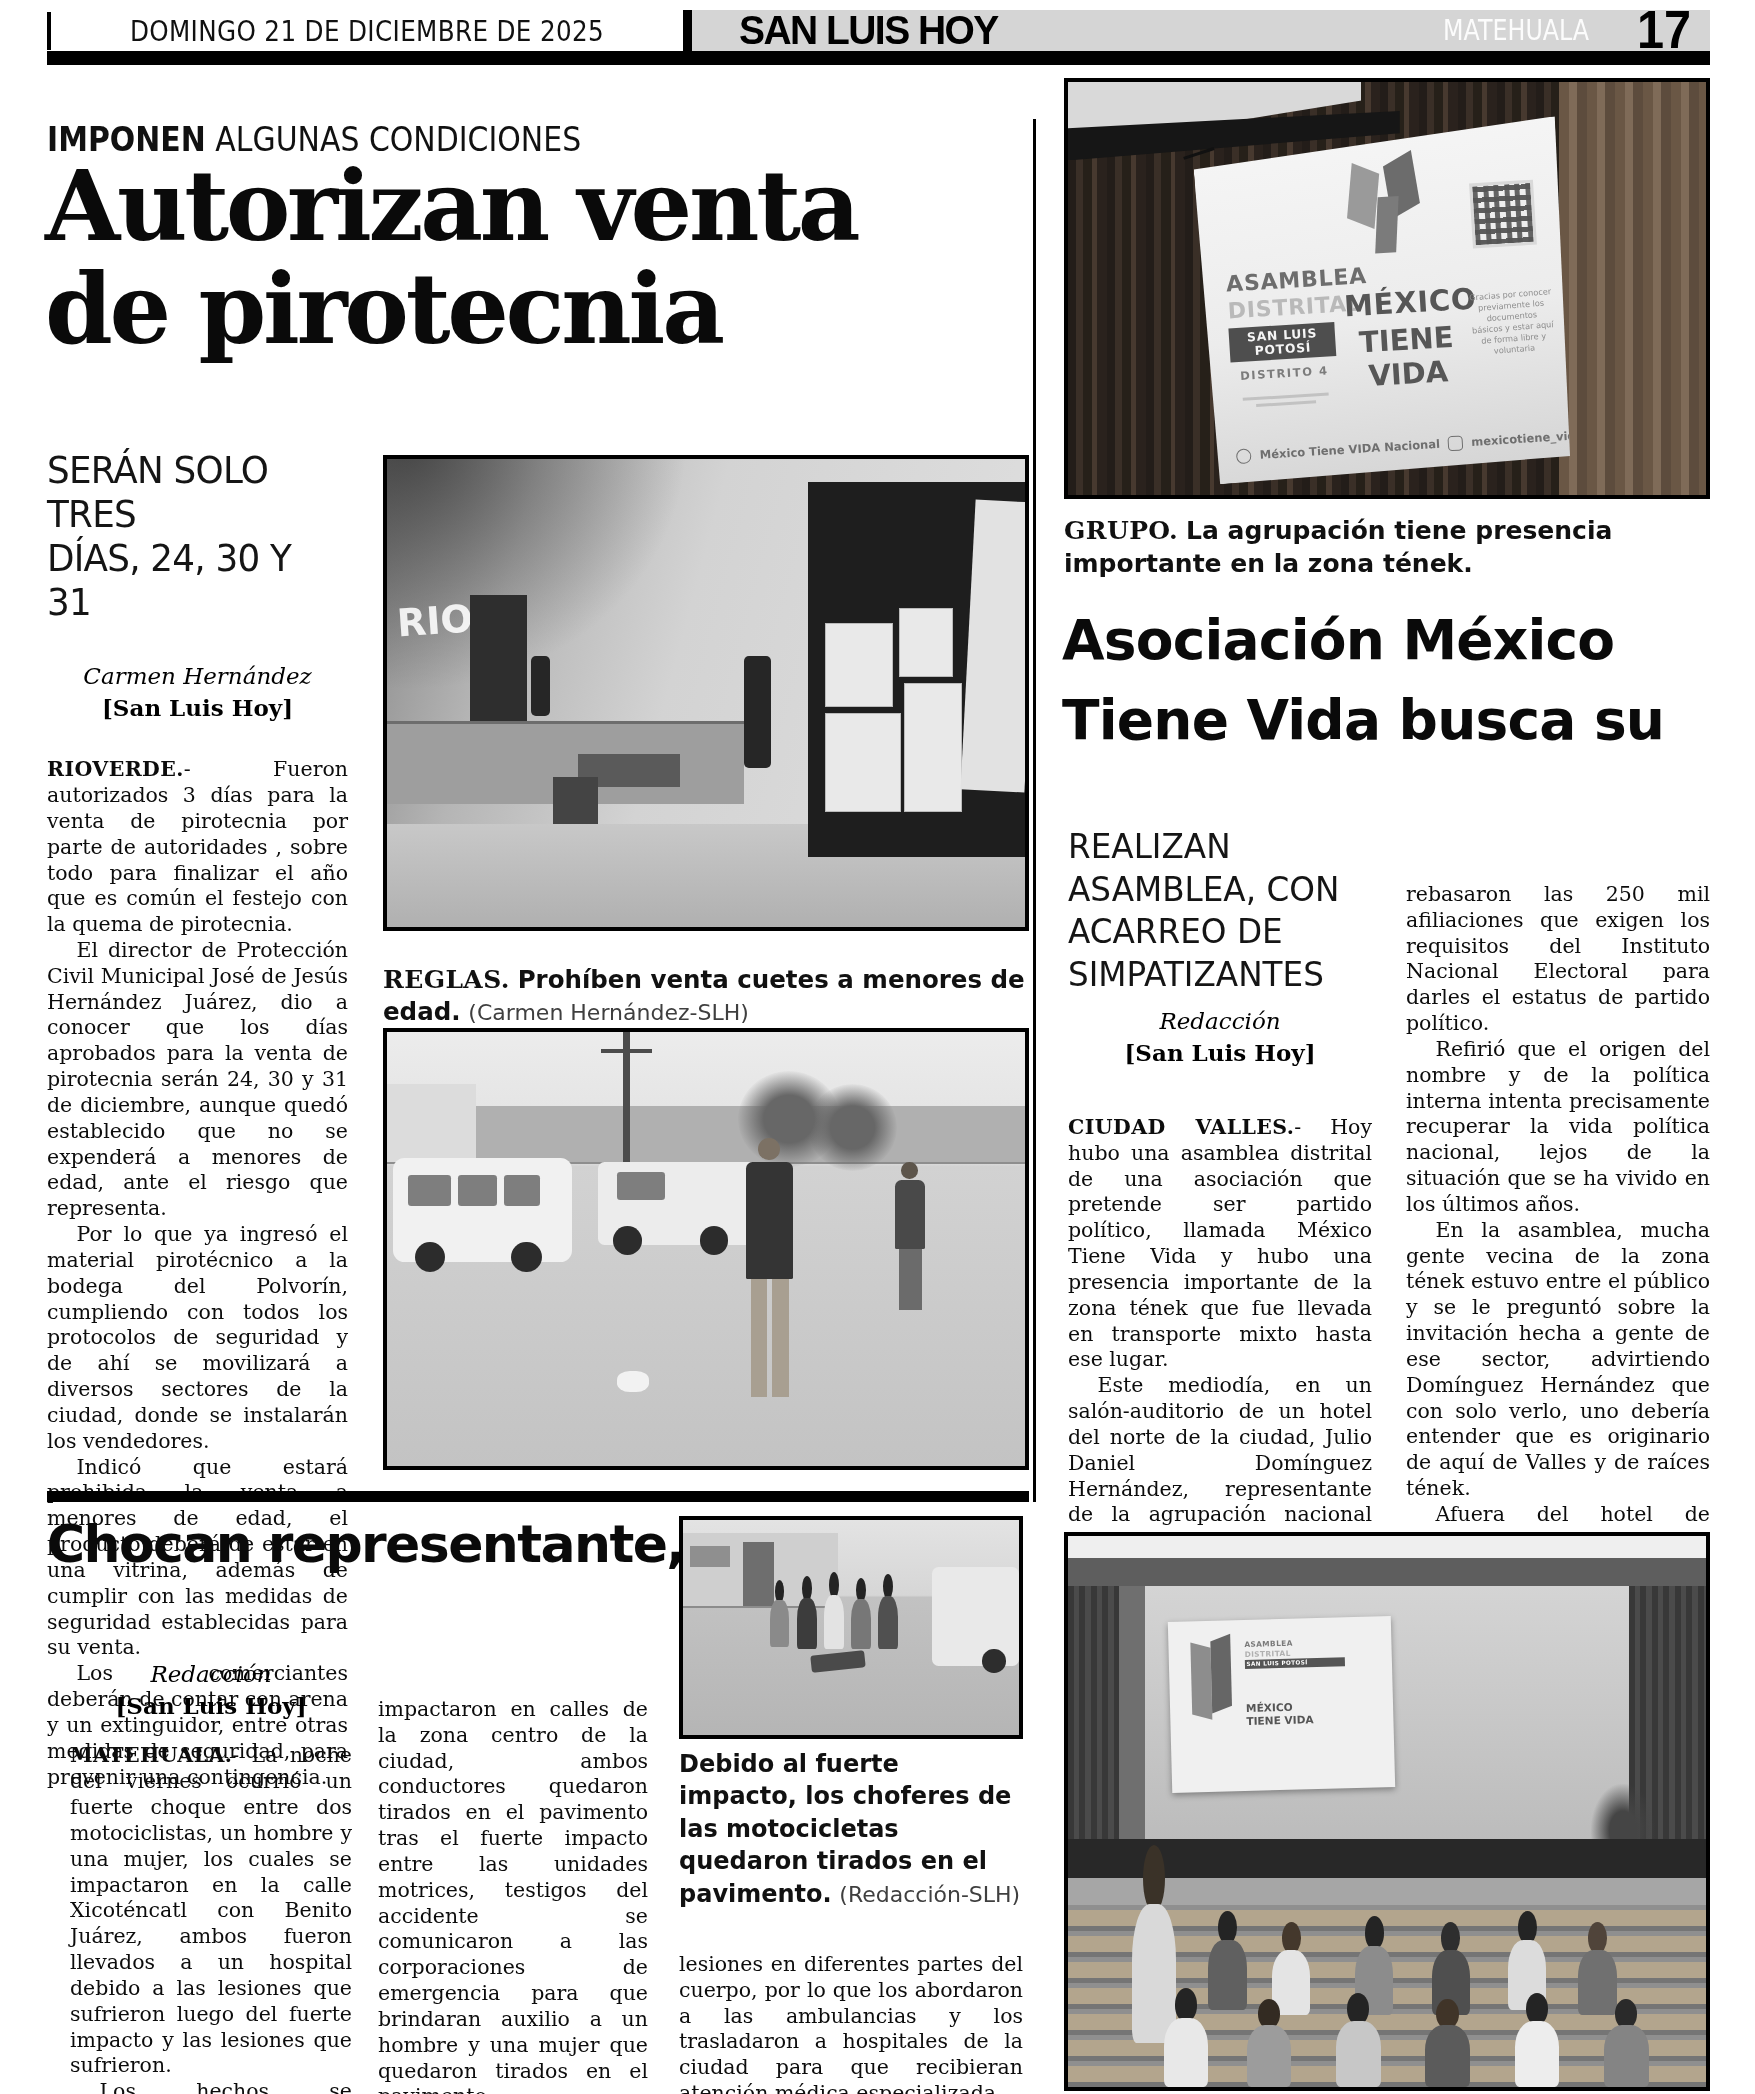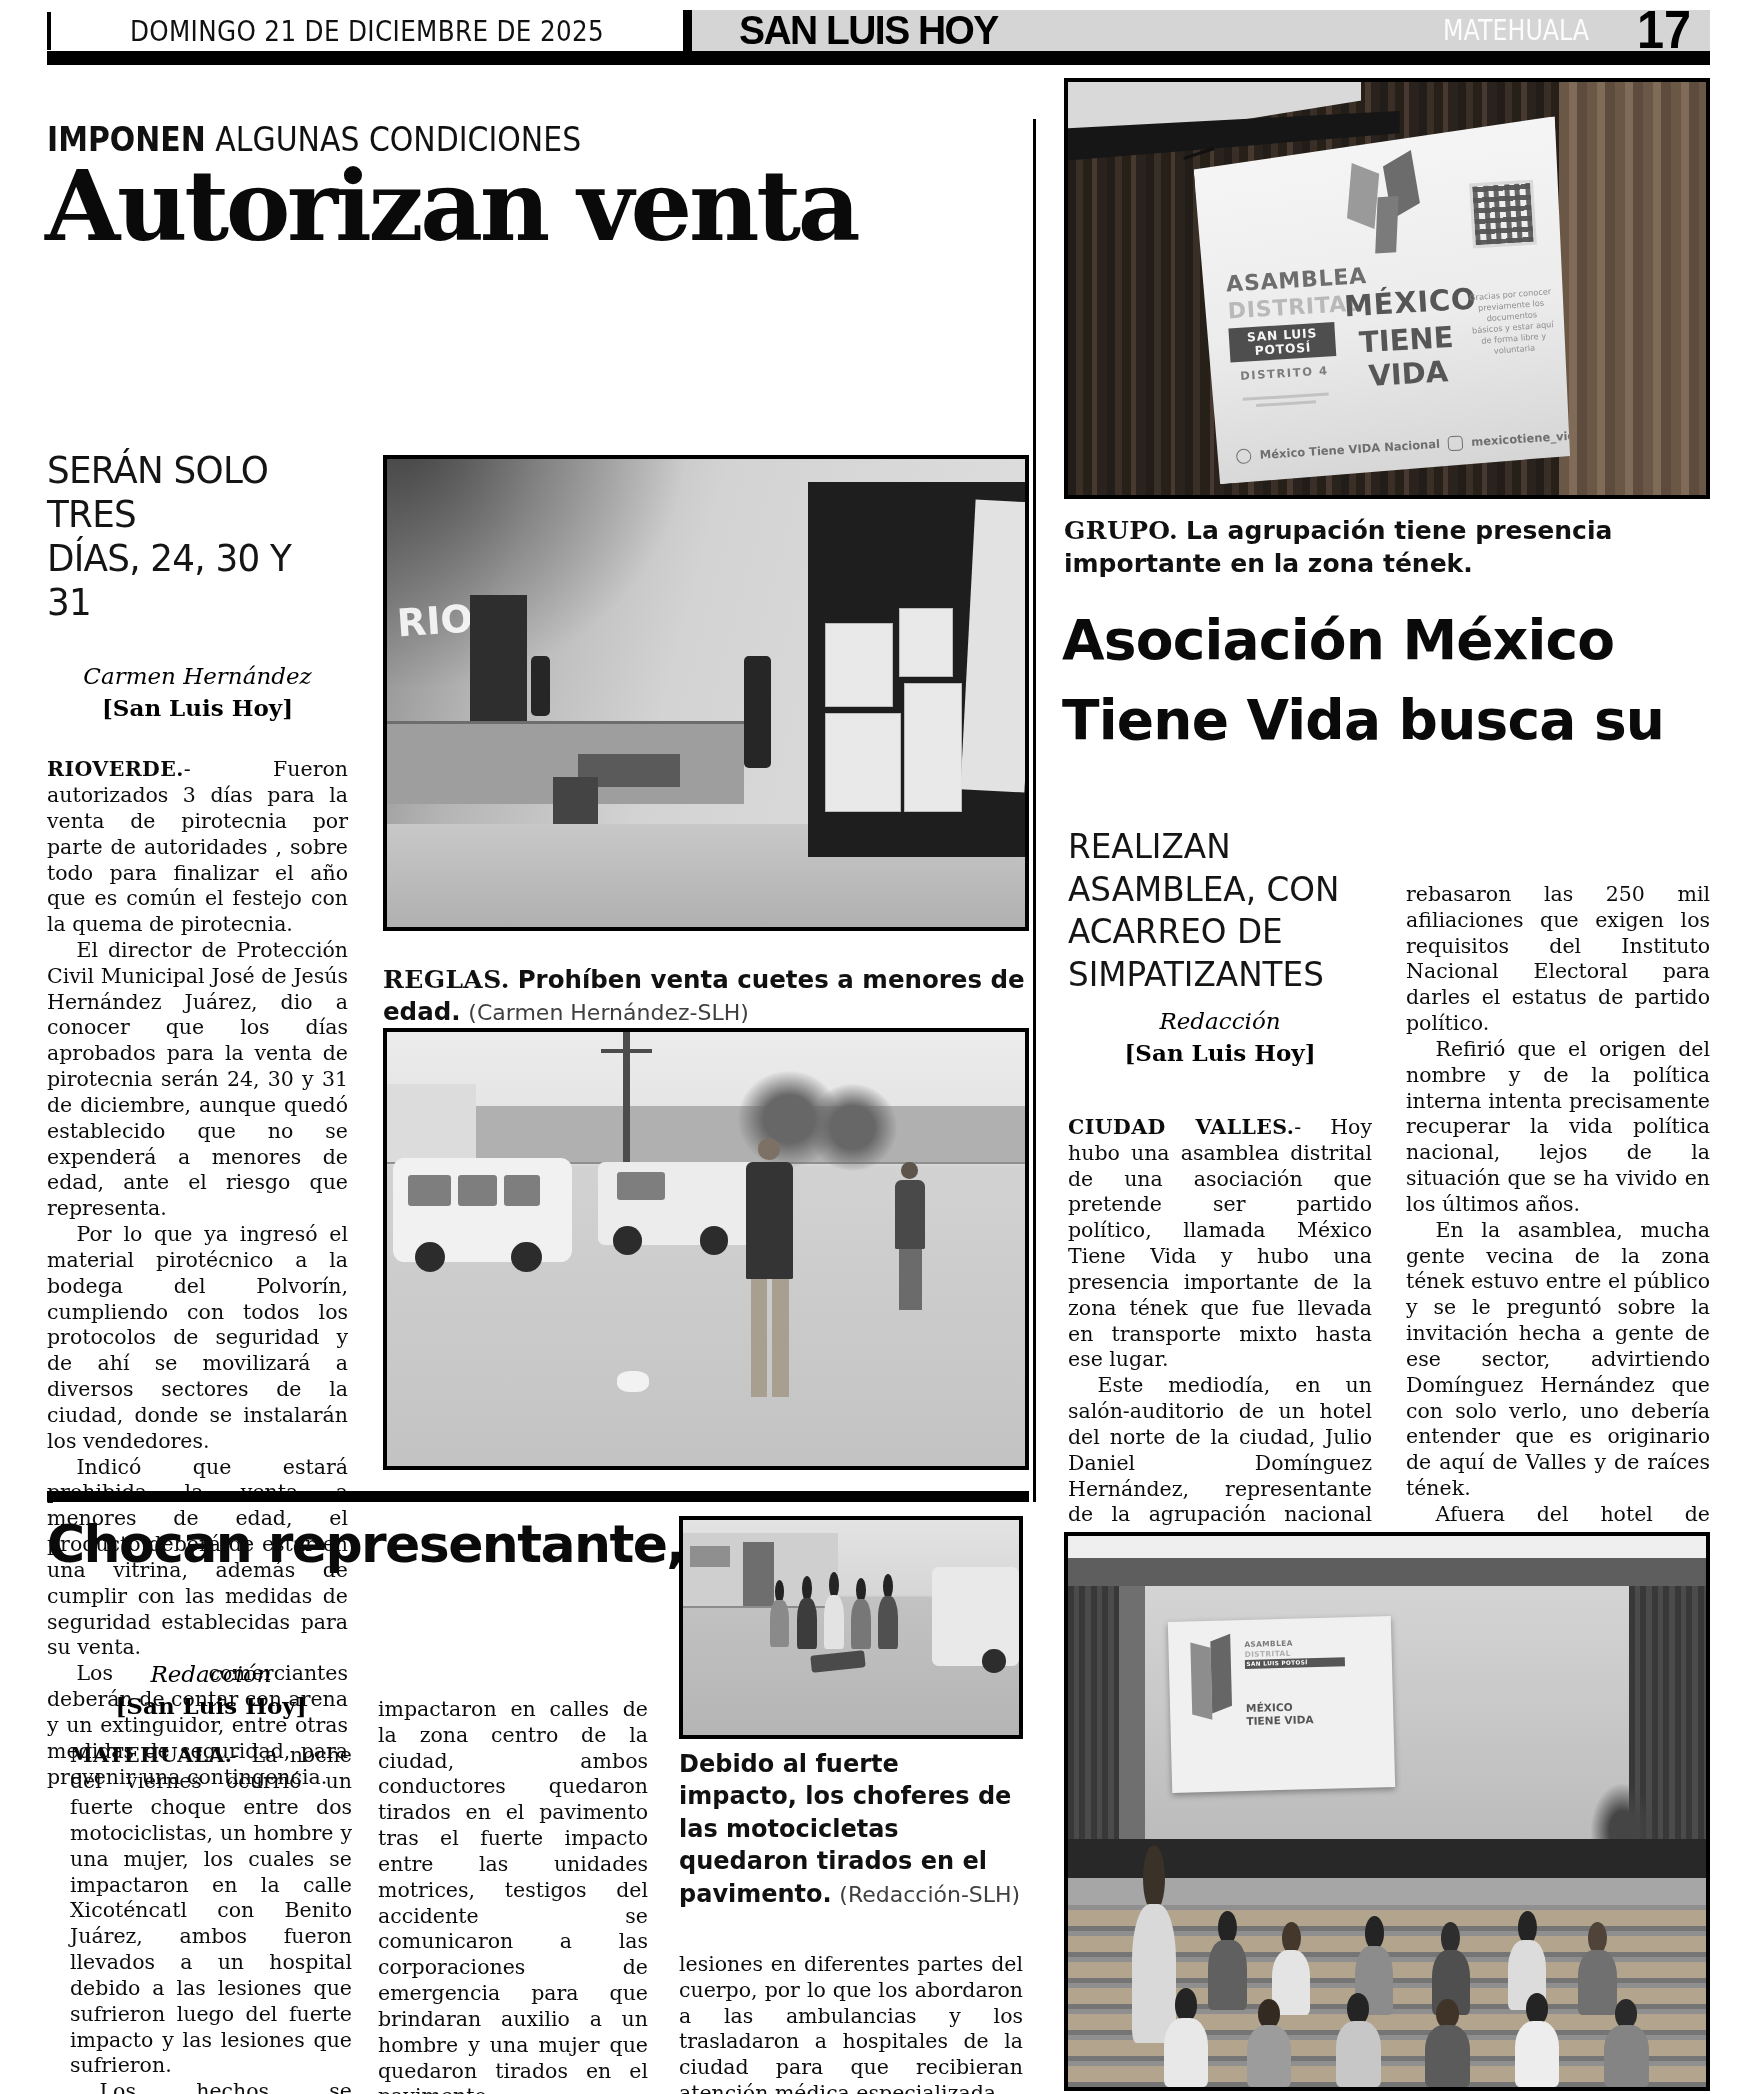--- a/index.html
+++ b/index.html
@@ -173,20 +173,21 @@
 
   <div id="v-divider" class="rule"></div>
 
   <div class="kicker" style="left:47px;top:119px;">
     <span class="k-bold">IMPONEN</span>
     <span>ALGUNAS CONDICIONES</span>
   </div>
 
   <h1 id="lead-headline" class="headline-serif" style="margin:0;">
     <span style="display:block;">Autorizan venta</span>
+    <span style="display:block;">de pirotecnia</span>
   </h1>
 
   <div id="lead-col">
     <div id="lead-deck" class="deck">
       <span style="display:block;">SERÁN SOLO TRES</span>
       <span style="display:block;">DÍAS, 24, 30 Y 31</span>
     </div>
     <div id="lead-byline" class="byline">
       <span class="author">Carmen Hernández</span>
       <span class="paper">[San Luis Hoy]</span>

